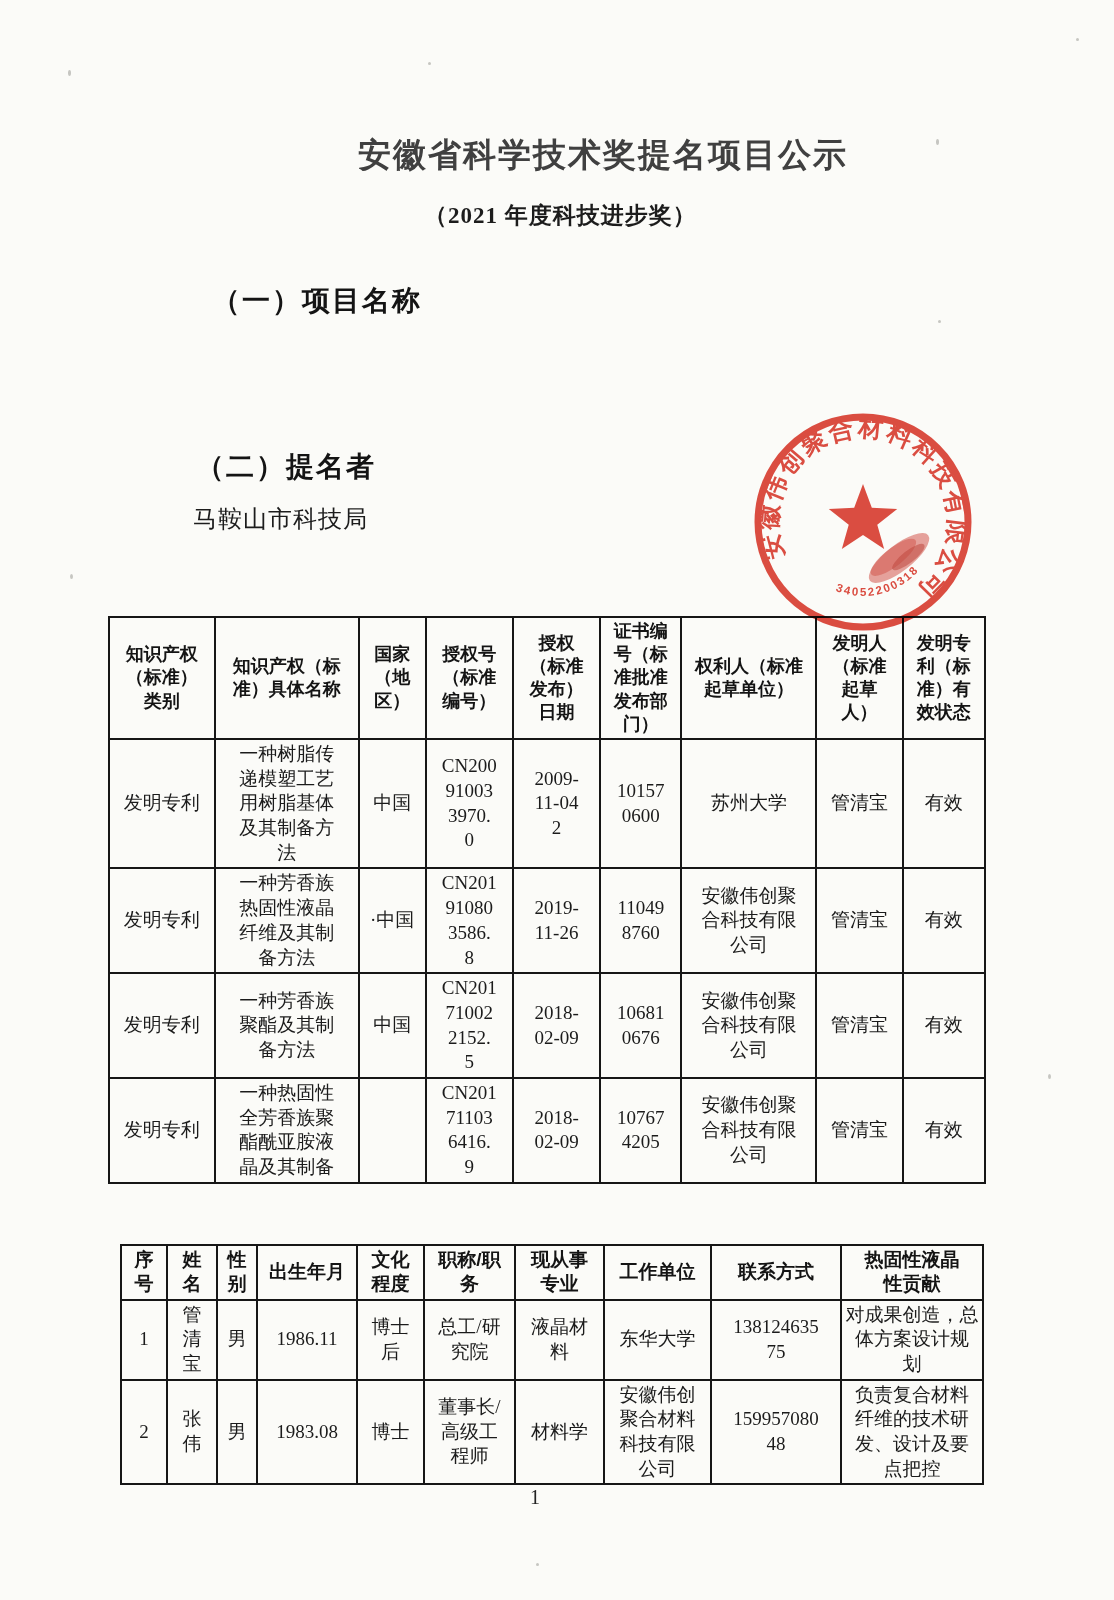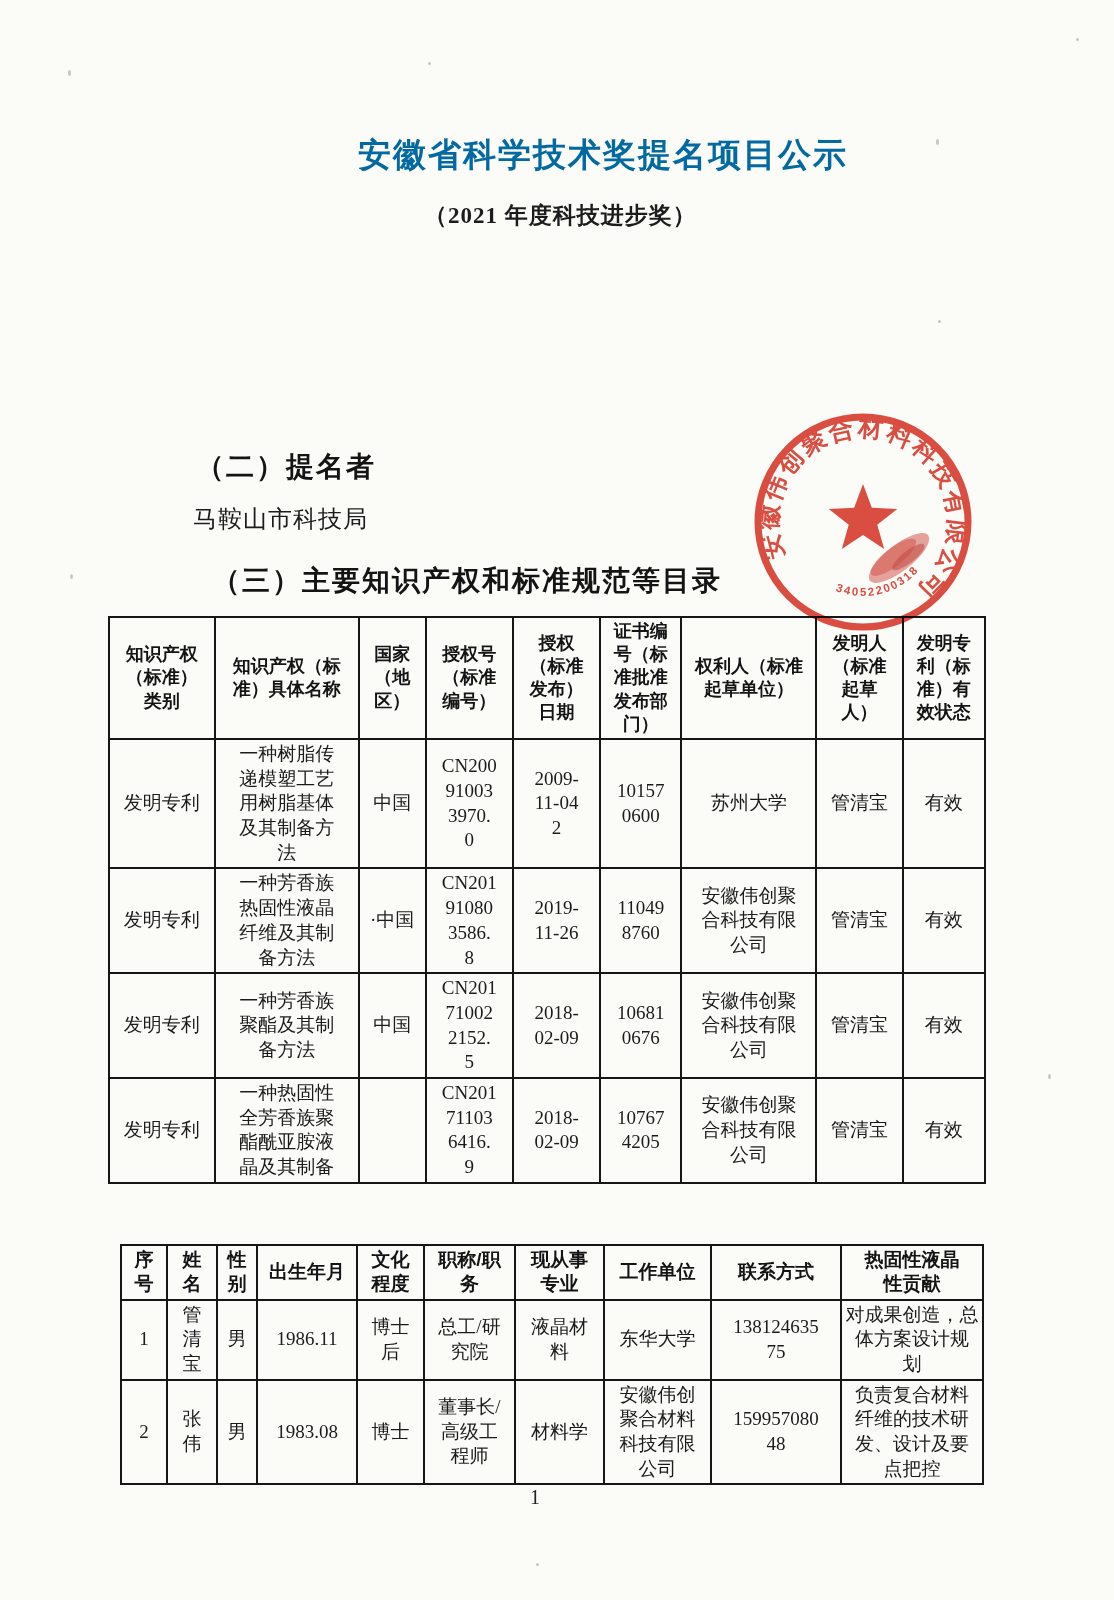--- a/index.html
+++ b/index.html
@@ -8,21 +8,21 @@
     width:1114px;height:1600px;
     margin:0 auto;
     background:#fbfbf8;
     overflow:hidden;
     color:#1a1a1a;
     font-family:"Liberation Serif", serif;
   }
   .abs{position:absolute;}
   .doc-title{
     font-family:"Liberation Sans", sans-serif;
-    font-weight:700;font-size:33px;letter-spacing:2px;color:#0369a1;
+    font-weight:700;font-size:33px;letter-spacing:2px;color:#404040;
   }
   .doc-subtitle{
     font-family:"Liberation Serif", serif;
     font-weight:700;font-size:23px;letter-spacing:1px;color:#1c1c1c;
   }
   .sec-heading{
     font-family:"Liberation Sans", sans-serif;
     font-weight:700;font-size:28px;letter-spacing:2px;color:#141414;
   }
   .serif-bold{
@@ -73,27 +73,27 @@
   <div class="speck abs" style="left:936px;top:139px;width:3px;height:6px;"></div>
   <div class="speck abs" style="left:70px;top:574px;width:3px;height:5px;"></div>
   <div class="speck abs" style="left:938px;top:320px;width:3px;height:3px;"></div>
   <div class="speck abs" style="left:1048px;top:1074px;width:3px;height:5px;"></div>
   <div class="speck abs" style="left:536px;top:1563px;width:3px;height:3px;"></div>
 
   <div class="abs doc-title" style="left:358px;top:133px;">安徽省科学技术奖提名项目公示</div>
 
   <div class="abs doc-subtitle" style="left:424px;top:200px;">（2021 年度科技进步奖）</div>
 
+  <div class="abs sec-heading" style="left:212px;top:282px;">（一）项目名称</div>
 
 
   <div class="abs sec-heading" style="left:196px;top:448px;">（二）提名者</div>
 
   <div class="abs serif-plain" style="left:193px;top:503px;">马鞍山市科技局</div>
 
-  <div class="abs sec-heading" style="left:212px;top:562px;">（三）主要知识产权和标准规范等目录</div>
 
   <table class="abs t1" style="left:108px;top:616px;">
     <colgroup>
       <col style="width:104px">
         <col style="width:142px">
         <col style="width:66px">
       <col style="width:86px">
         <col style="width:86px">
         <col style="width:80px">
       <col style="width:133px">

